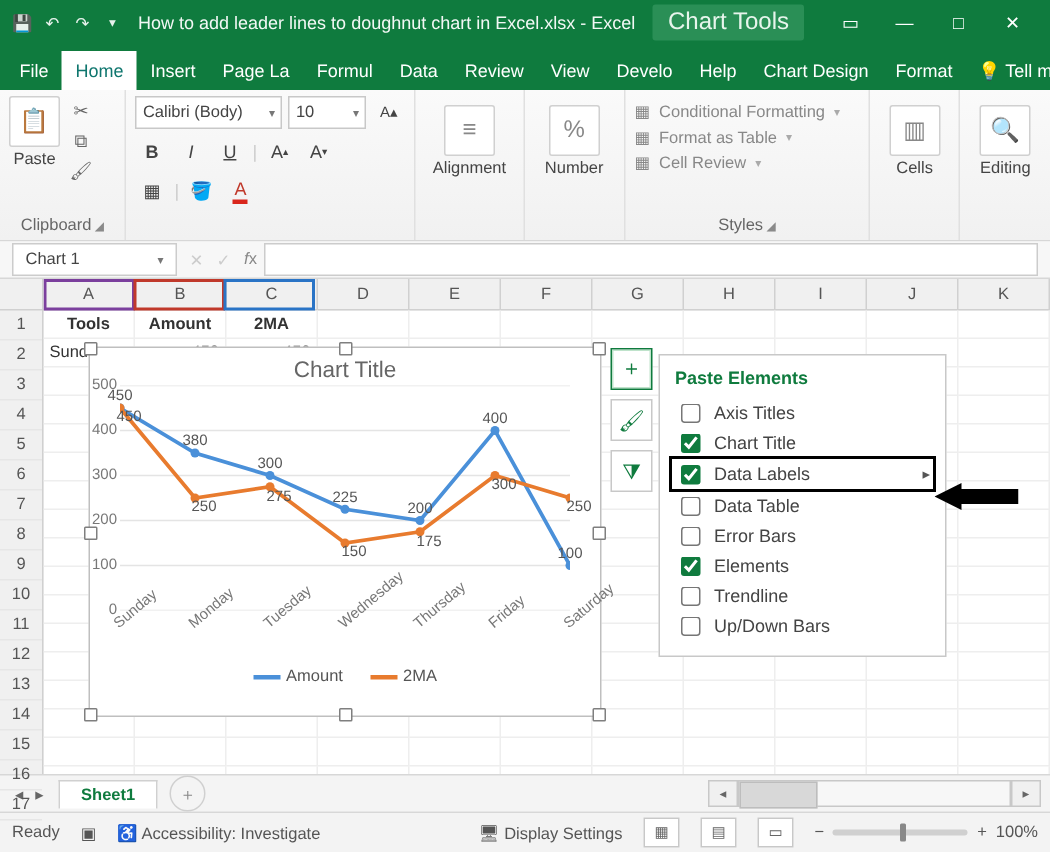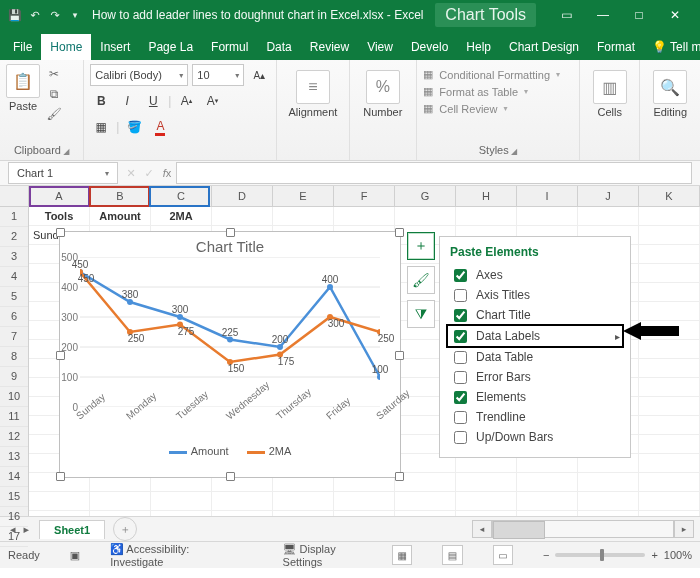--- a/index.html
+++ b/index.html
@@ -77,21 +77,21 @@
   
   .tabsrow{height:24px;border-top:1px solid #d7d7d7;display:flex;align-items:center;background:#f4f4f4;font-size:11px;color:#666}
   .navarrows{display:flex;gap:8px;padding:0 10px}
   .sheet-tab{background:#fff;border:1px solid #d0d0d0;border-bottom:none;padding:3px 14px;color:#0f7b3e;font-weight:600}
   .addsheet{width:22px;height:22px;border:1px solid #d0d0d0;border-radius:50%;margin-left:8px;display:flex;align-items:center;justify-content:center;color:#888}
   .hscroll{margin-left:auto;display:flex;align-items:center;gap:0;padding-right:6px}
   .sc-btn{width:18px;height:16px;border:1px solid #c8c8c8;background:#f0f0f0;display:flex;align-items:center;justify-content:center;font-size:9px;color:#666}
   .sc-track{width:180px;height:16px;border:1px solid #c8c8c8;background:#f7f7f7;position:relative}
   .sc-thumb{position:absolute;left:0;top:0;height:100%;width:50px;background:#d8d8d8;border:1px solid #bdbdbd}
   
-  .status{height:26px;background:#f3f3f3;border-top:1px solid #d7d7d7;display:flex;align-items:center;font-size:11px;color:#555;padding:0 8px;gap:30px}
+  .status{height:26px;background:#f3f3f3;border-top:1px solid #d7d7d7;display:flex;align-items:center;font-size:11px;color:#555;padding:0 8px;gap:14px}
   .status .spacer{flex:1}
   .viewbtn{width:22px;height:18px;border:1px solid #c8c8c8;background:#fff;display:flex;align-items:center;justify-content:center;font-size:10px;color:#666}
   .zoom{display:flex;align-items:center;gap:6px}
   .zslider{width:90px;height:4px;background:#d0d0d0;position:relative;border-radius:2px}
   .zslider .zthumb{position:absolute;left:50%;top:-4px;width:4px;height:12px;background:#888;border-radius:1px}
   svg{display:block}
 </style>
 </head>
 <body>
 
@@ -589,24 +589,20 @@
     <div class="sidebtns">
       <div class="sidebtn active">＋</div>
       <div class="sidebtn">🖌</div>
       <div class="sidebtn">⧩</div>
     </div>
 
     <div class="flyout">
       <h4>Paste Elements</h4>
       <div id="flyout-items">
           <div class="fo-row">
-            <input type="checkbox" checked="" style="">
-            <span>Axes</span>
-          </div>
-          <div class="fo-row">
             <input type="checkbox" style="">
             <span>Axis Titles</span>
           </div>
           <div class="fo-row">
             <input type="checkbox" checked="" style="">
             <span>Chart Title</span>
           </div>
           <div class="fo-row sel">
             <input type="checkbox" checked="" style="">
             <span>Data Labels</span>

